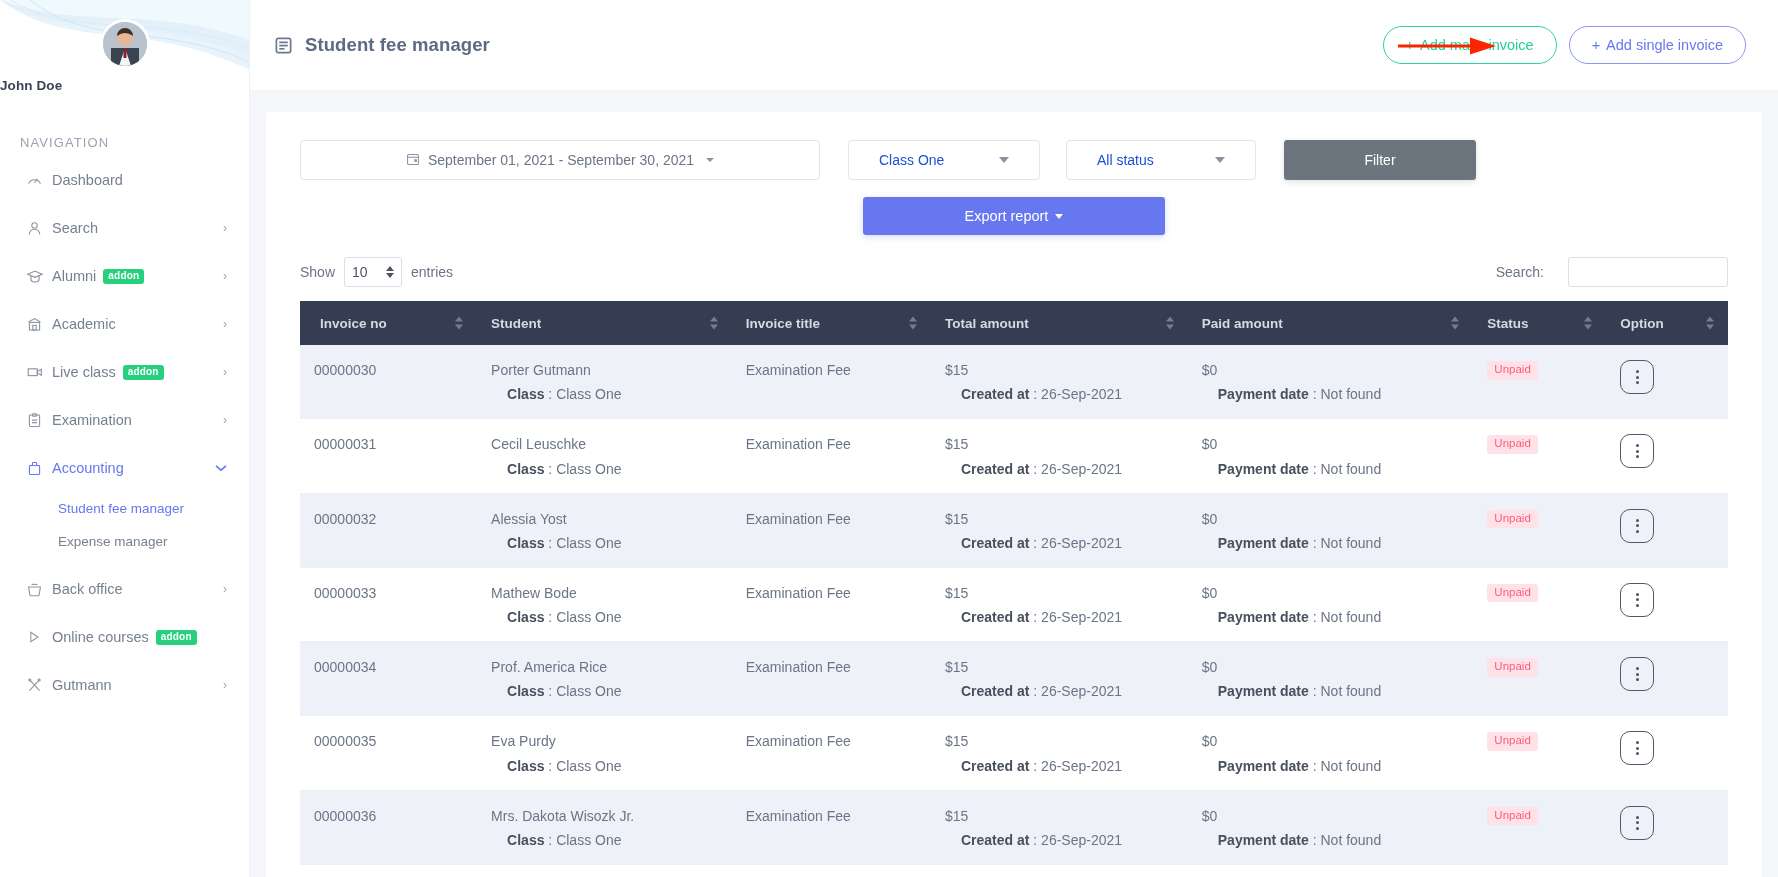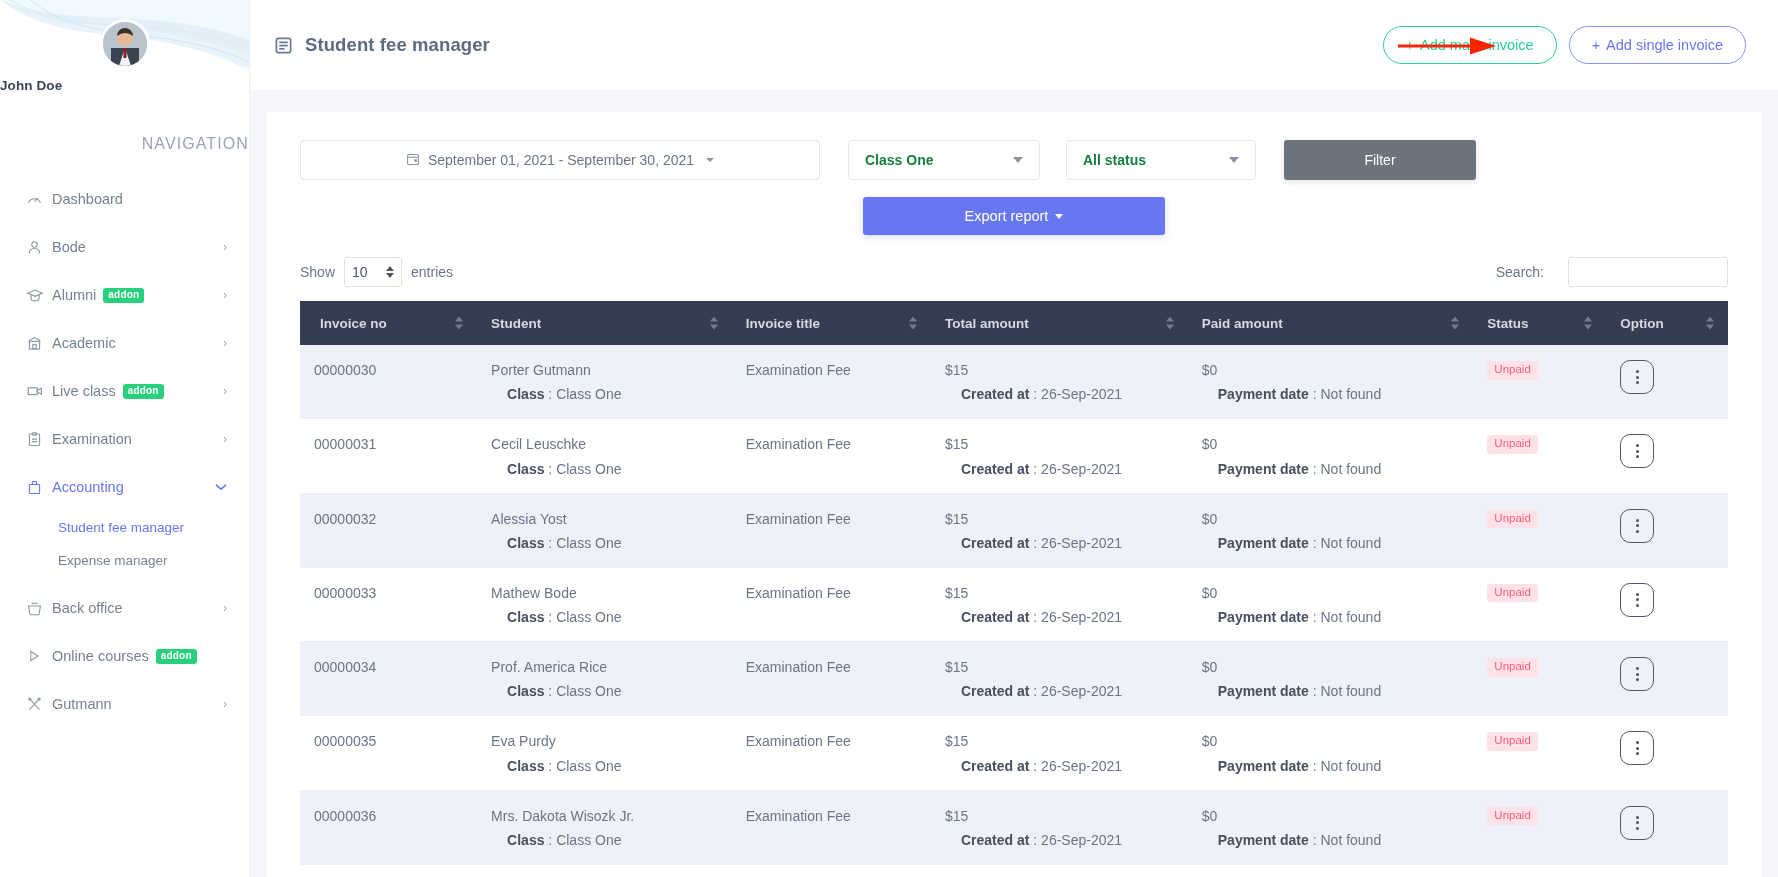--- a/index.html
+++ b/index.html
@@ -30,22 +30,22 @@
     margin: 0 auto; overflow: hidden; background: #c9d2dc;
     box-shadow: 0 0 0 3px #ffffff;
     display: block;
   }
   .avatar svg { display:block; }
   .profile-name {
     margin-top: 12px; font-size: 13.5px; font-weight: bold; color: #3b4559;
     letter-spacing: .1px;
   }
   .nav-label {
-    margin: 42px 0 22px 20px; font-size: 16px; letter-spacing: 1.1px;
-    color: #9aa4b2; font-weight: normal; text-align: right;
+    margin: 42px 0 6px 20px; font-size: 13px; letter-spacing: 1.1px;
+    color: #9aa4b2; font-weight: normal;
   }
   .nav { list-style: none; }
   .nav-item {
     display: flex; align-items: center;
     height: 48px; padding: 0 22px 0 26px;
     color: #77818f; font-size: 14.5px; cursor: pointer;
     position: relative;
   }
   .nav-item .nav-icon { width: 26px; flex: 0 0 26px; display:flex; align-items:center; color:#8d96a3; }
   .nav-item .nav-text { flex: 1; white-space: nowrap; display:flex; align-items:center; }
@@ -106,21 +106,21 @@
   .filter-row { display: flex; align-items: center; gap: 0; }
   .date-range {
     flex: 0 0 520px; height: 40px; border: 1px solid #e4e6ef; border-radius: 4px;
     display: flex; align-items: center; justify-content: center;
     font-size: 14px; color: #6b7586; gap: 8px; cursor: pointer; background:#fff;
   }
   .date-range .caret { border-top: 4px solid #8a93a3; border-left: 4px solid transparent; border-right: 4px solid transparent; margin-left: 4px;}
   .select-box {
     height: 40px; border: 1px solid #e4e6ef; border-radius: 4px; background: #fff;
     display: flex; align-items: center; justify-content: space-between;
-    padding: 0 16px; font-size: 14px; color: #15803d; cursor: pointer; font-weight: bold;
+    padding: 0 30px; font-size: 14px; color: #1d4ed8; cursor: pointer;
   }
   .select-caret { border-top: 6px solid #8a93a3; border-left: 5px solid transparent; border-right: 5px solid transparent; }
   .sel-class { flex: 0 0 192px; margin-left: 28px; }
   .sel-status { flex: 0 0 190px; margin-left: 26px; gap: 32px; }
   .btn-filter {
     flex: 0 0 192px; margin-left: 28px; height: 40px;
     background: #6c757d; color: #fff; border: none; border-radius: 3px;
     font-size: 14px; cursor: pointer; box-shadow: 0 2px 6px rgba(0,0,0,.12);
     font-family: "Liberation Sans", sans-serif;
   }
@@ -239,21 +239,21 @@
         </span>
         <span class="nav-text">Dashboard</span>
       </li>
       <li class="nav-item">
         <span class="nav-icon">
           <svg width="17" height="17" viewBox="0 0 20 20" fill="none" stroke="currentColor" stroke-width="1.3">
             <circle cx="10" cy="6.5" r="3.2"></circle>
               <path d="M3.8 17 a6.2 6.2 0 0 1 12.4 0"></path>
           </svg>
         </span>
-        <span class="nav-text">Bode</span>
+        <span class="nav-text">Search</span>
         <span class="chev">›</span>
       </li>
       <li class="nav-item">
         <span class="nav-icon">
           <svg width="18" height="18" viewBox="0 0 20 20" fill="none" stroke="currentColor" stroke-width="1.3">
             <path d="M2 8 L10 4.5 L18 8 L10 11.5 Z"></path>
               <path d="M5.5 9.5 V13.5 a4.5 3 0 0 0 9 0 V9.5"></path>
           </svg>
         </span>
         <span class="nav-text">

